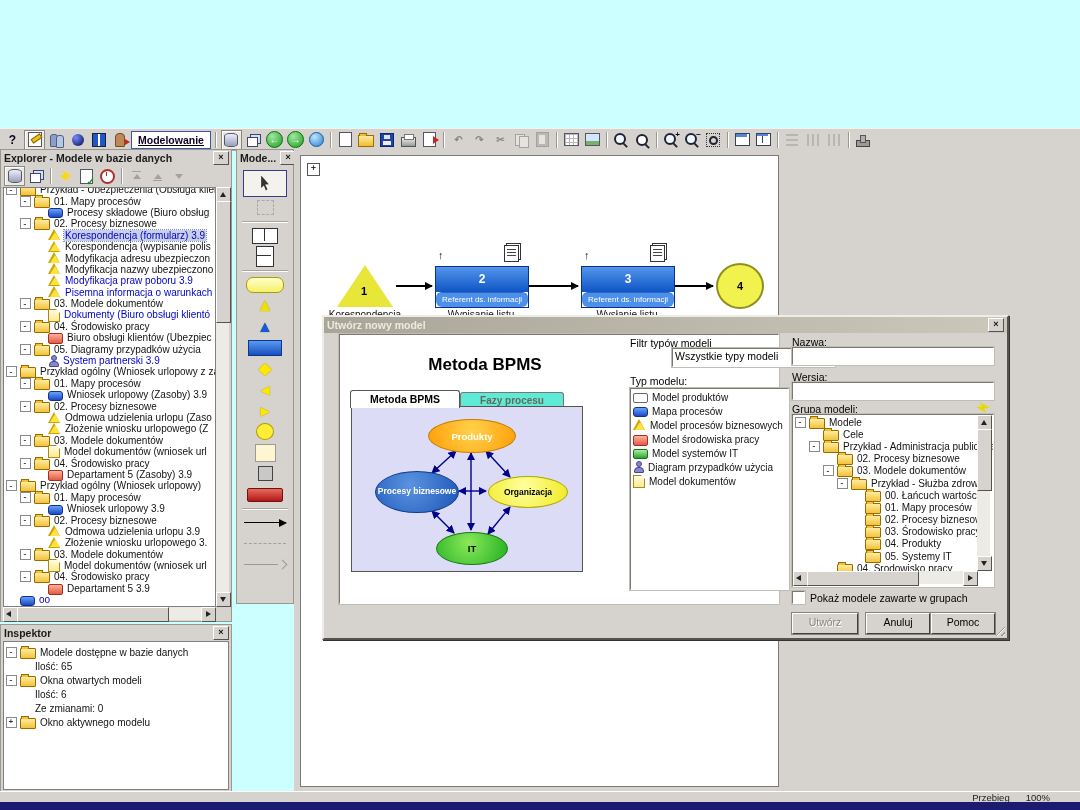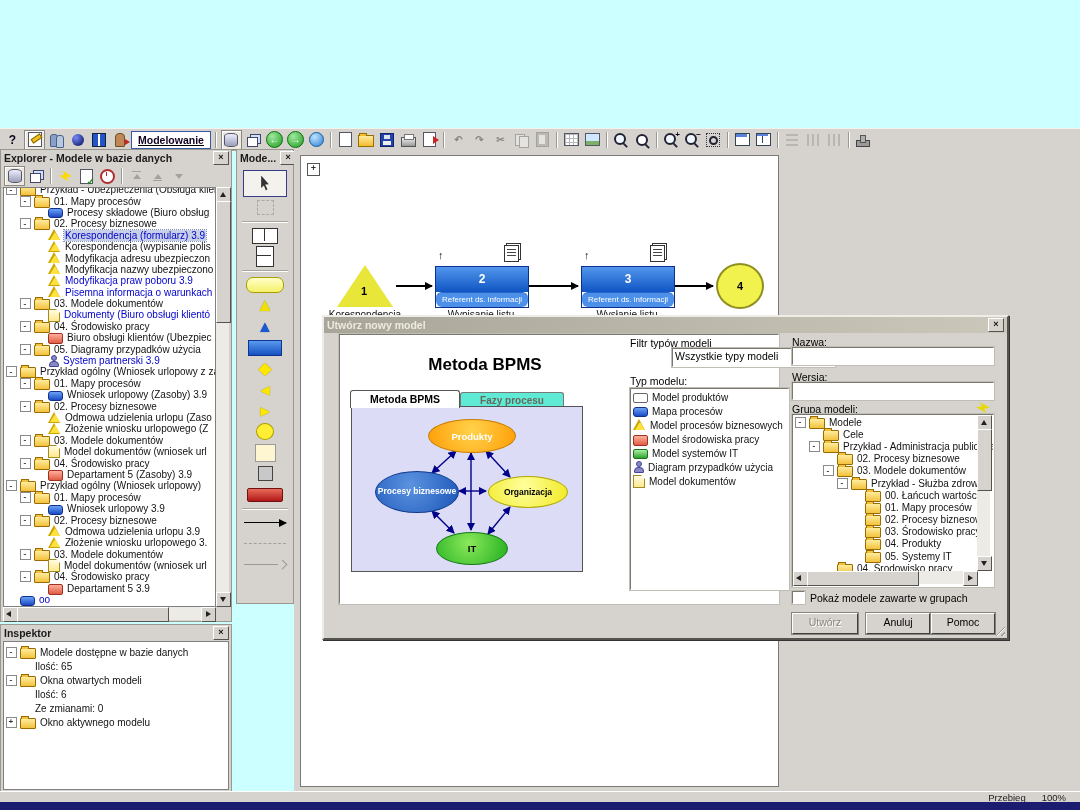--- a/index.html
+++ b/index.html
@@ -209,21 +209,21 @@
   #dlg-grouptree{position:absolute;left:468px;top:97px;width:200px;height:170px;background:#fff;border:1px solid;border-color:#7a786f #fff #fff #7a786f;box-shadow:0 0 0 1px #c0bdb4;overflow:hidden;padding-top:1px;}
   .lightning{position:absolute;width:14px;height:11px;background:#e8d800;clip-path:polygon(0 45%,42% 40%,28% 0,100% 55%,58% 60%,72% 100%,0 45%);}
   .cbx{position:absolute;width:11px;height:11px;background:#fff;border:1px solid;border-color:#7a786f #fff #fff #7a786f;box-shadow:0 0 0 1px #c0bdb4;}
   .dbtn{position:absolute;height:19px;background:#d6d3ce;border:1px solid;border-color:#fff #404040 #404040 #fff;box-shadow:0 0 0 1px #868378;
         font:10.5px/17px "Liberation Sans",sans-serif;text-align:center;color:#000;}
   .dbtn.dis{color:#8a877e;text-shadow:1px 1px 0 #fff;}
   #dlg-grip{position:absolute;right:2px;bottom:2px;width:12px;height:12px;
      background:repeating-linear-gradient(135deg,transparent 0 2px,#9a978e 2px 3px,#fff 3px 4px);clip-path:polygon(100% 0,100% 100%,0 100%);}
   
   #statusbar{position:absolute;left:0;top:791px;width:1080px;height:11px;background:#d6d3ce;border-top:1px solid #fff;
-             display:flex;align-items:center;justify-content:flex-end;gap:16px;padding-right:14px;font-size:9.5px;color:#222;box-sizing:border-box;}
+             display:flex;align-items:center;justify-content:flex-end;gap:16px;padding-right:30px;font-size:9.5px;color:#222;box-sizing:border-box;}
   #navybar{position:absolute;left:0;top:802px;width:1080px;height:8px;background:#1b1b6f;}
 </style>
 </head>
 <body>
 
 <div id="stage">
 
   <div id="toolbar">
 
       <span class="tbi i-help">

